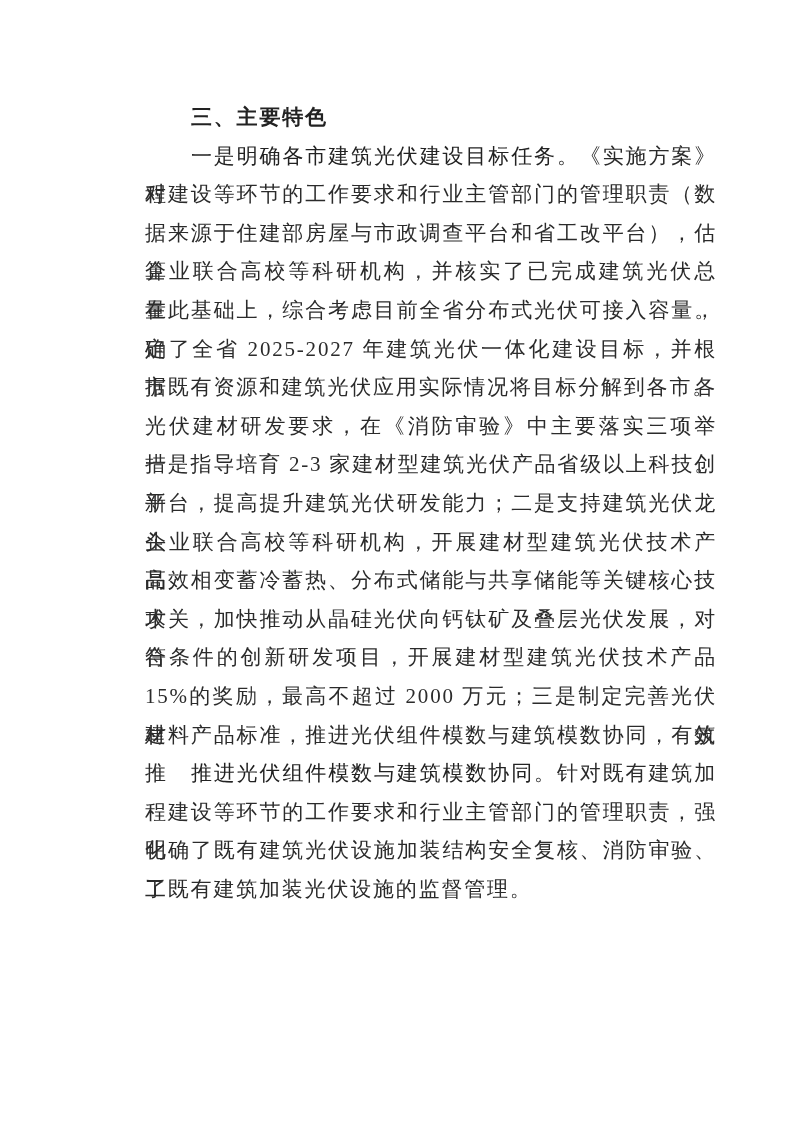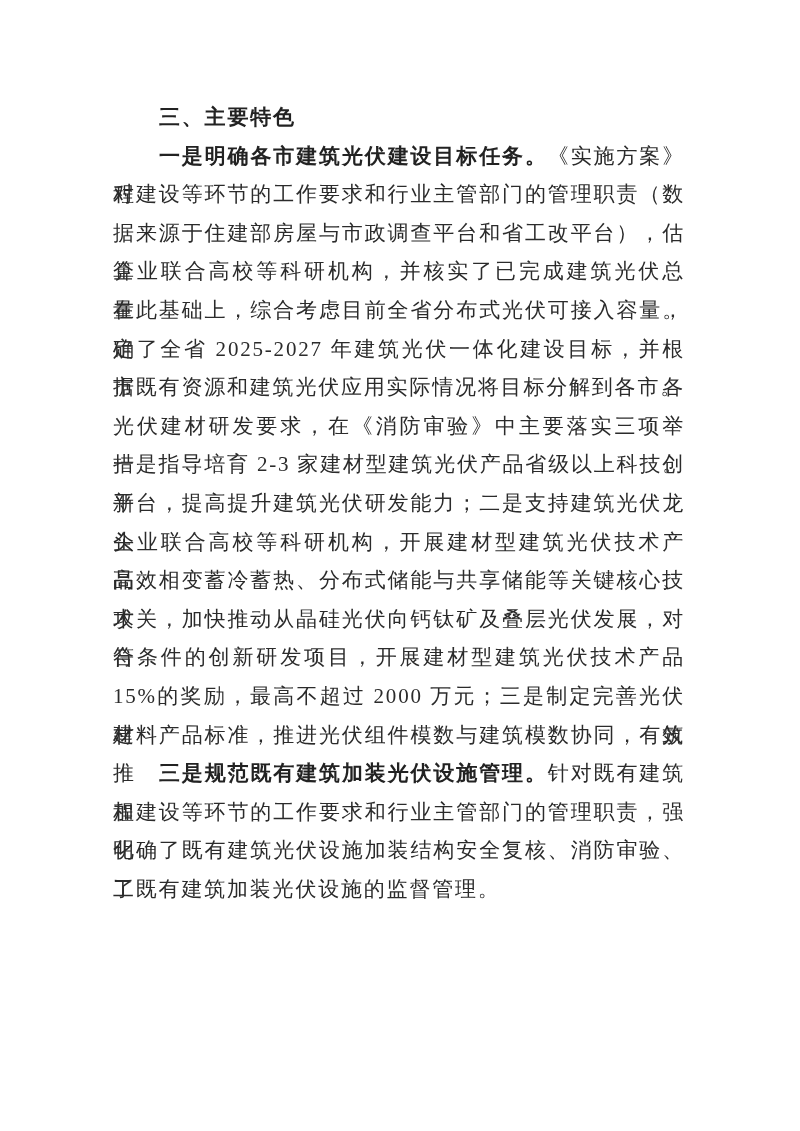--- a/index.html
+++ b/index.html
@@ -15,41 +15,42 @@
   }
   .page {
     box-sizing: border-box;
     width: 800px;
     height: 1131px;
     padding: 98px 115px 0 113px;
     background: #ffffff;
   }
   .doc-body {
     width: 572px;
+    margin-left: 32px;
   }
   .line {
     font-size: 21px;
     line-height: 38.6px;
     height: 38.6px;
     letter-spacing: 1.8px;
     color: #2b2b2b;
     text-align: justify;
     white-space: nowrap; 
     overflow: visible;
   }
   .line.jl {
     white-space: normal;
     text-align: justify;
     text-align-last: justify;
   }
   .line.indent {
     text-indent: 46px;
   }
   .line .bold {
-    font-weight: 700;
+    font-weight: 400;
     color: #222222;
   }
   .heading {
     font-weight: 700;
     color: #222222;
     text-indent: 46px;
     text-align: left;
   }
 </style>
 </head>
@@ -73,20 +74,20 @@
           <div class="line jl"><span>一是指导培育 2-3 家建材型建筑光伏产品省级以上科技创新</span></div>
           <div class="line jl"><span>平台，提高提升建筑光伏研发能力；二是支持建筑光伏龙头</span></div>
           <div class="line jl"><span>企业联合高校等科研机构，开展建材型建筑光伏技术产品、</span></div>
           <div class="line jl"><span>高效相变蓄冷蓄热、分布式储能与共享储能等关键核心技术</span></div>
           <div class="line jl"><span>攻关，加快推动从晶硅光伏向钙钛矿及叠层光伏发展，对符</span></div>
           <div class="line jl"><span>合条件的创新研发项目，开展建材型建筑光伏技术产品</span></div>
           <div class="line jl"><span>15%的奖励，最高不超过 2000 万元；三是制定完善光伏建筑</span></div>
           <div class="line jl"><span>材料产品标准，推进光伏组件模数与建筑模数协同，有效推</span></div>
         </div>
         <div>
-          <div class="line jl indent"><span class="bold">三是规范既有建筑加装光伏设施管理。</span><span>针对既有建筑加</span></div>
+          <div class="line jl indent"><span class="bold">推进光伏组件模数与建筑模数协同。</span><span>针对既有建筑加</span></div>
           <div class="line jl"><span>程建设等环节的工作要求和行业主管部门的管理职责，强化</span></div>
           <div class="line jl"><span>明确了既有建筑光伏设施加装结构安全复核、消防审验、工</span></div>
           <div class="line"><span>了既有建筑加装光伏设施的监督管理。</span></div>
         </div>
       </div>
   </div>
 </div>
 
 </body></html>

